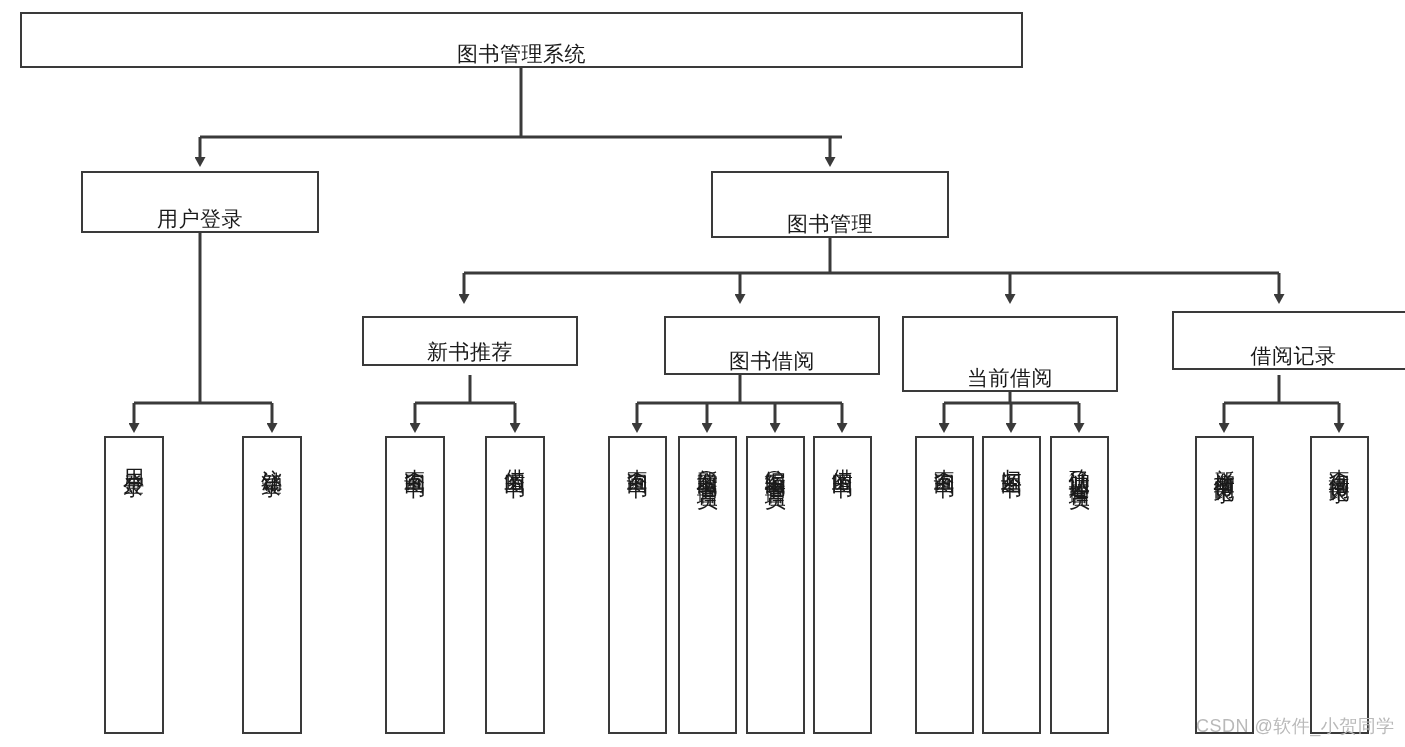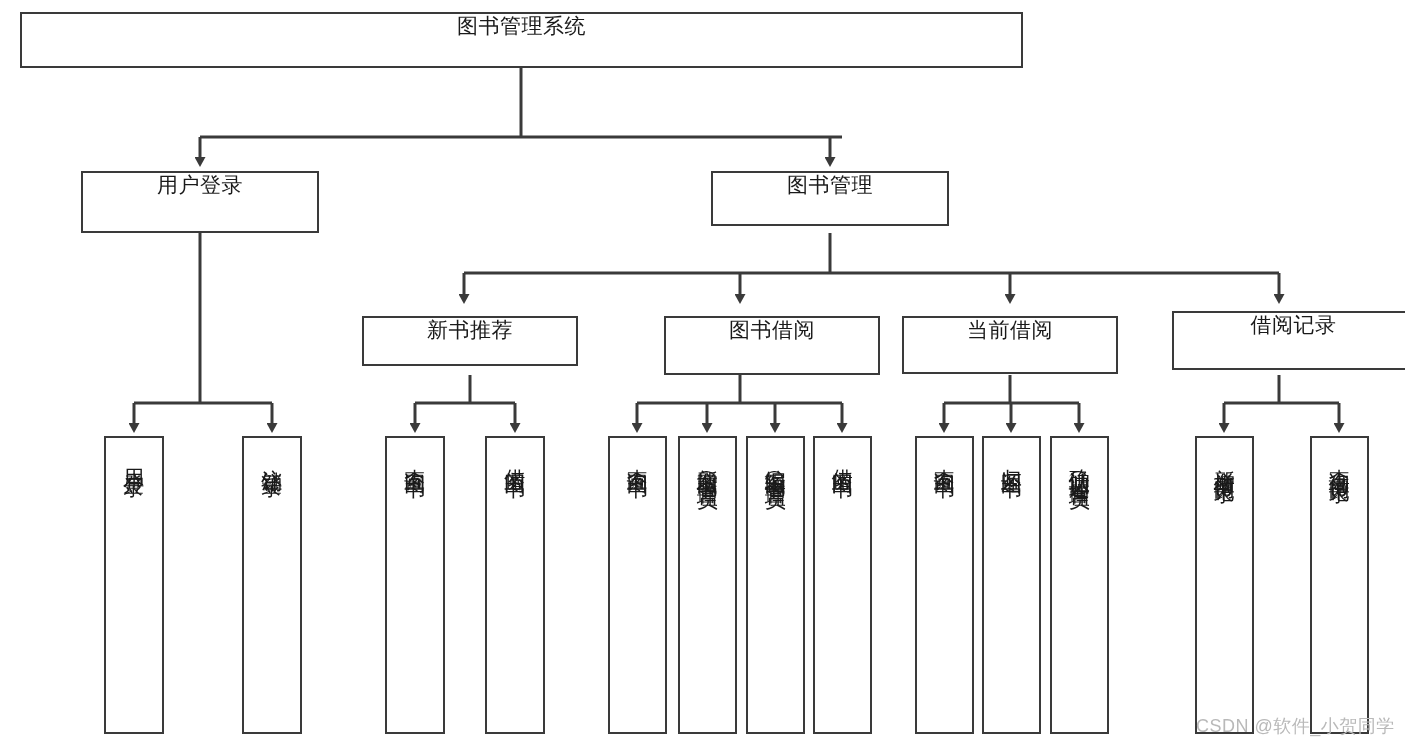--- a/index.html
+++ b/index.html
@@ -24,21 +24,21 @@
     width: 1405px;
     height: 747px;
     pointer-events: none;
   }
   .node {
     position: absolute;
     box-sizing: border-box;
     background: #ffffff;
     border: 2px solid #3a3a3a;
     display: flex;
-    align-items: flex-start;
+    align-items: flex-end;
     justify-content: center;
     color: #1a1a1a;
   }
   .node .label {
     text-align: center;
     line-height: 1.12;
     letter-spacing: 0.5px;
   }
   .node.h .label {
     font-size: 21px;
@@ -121,31 +121,31 @@
     </g>
   </svg>
 
   <div class="node root h" style="left:20px; top:12px; width:1003px; height:56px;">
     <span class="label">图书管理系统</span>
   </div>
 
   <div class="node h" style="left:81px; top:171px; width:238px; height:62px;">
     <span class="label">用户登录</span>
   </div>
-  <div class="node h" style="left:711px; top:171px; width:238px; height:55px;">
+  <div class="node h" style="left:711px; top:171px; width:238px; height:67px;">
     <span class="label">图书管理</span>
   </div>
 
   <div class="node h" style="left:362px; top:316px; width:216px; height:50px;">
     <span class="label">新书推荐</span>
   </div>
   <div class="node h" style="left:632px; top:316px; width:216px; height:59px;margin-left:32px;">
     <span class="label">图书借阅</span>
   </div>
-  <div class="node h" style="left:902px; top:316px; width:216px; height:58px;">
+  <div class="node h" style="left:902px; top:316px; width:216px; height:76px;">
     <span class="label">当前借阅</span>
   </div>
   <div class="node h" style="left:1172px; top:311px; width:243px; height:59px;">
     <span class="label">借阅记录</span>
   </div>
 
   <div class="node v" style="left:104px; top:436px; width:60px; height:298px;">
     <span class="label">用户登录</span>
   </div>
   <div class="node v" style="left:242px; top:436px; width:60px; height:298px;">

